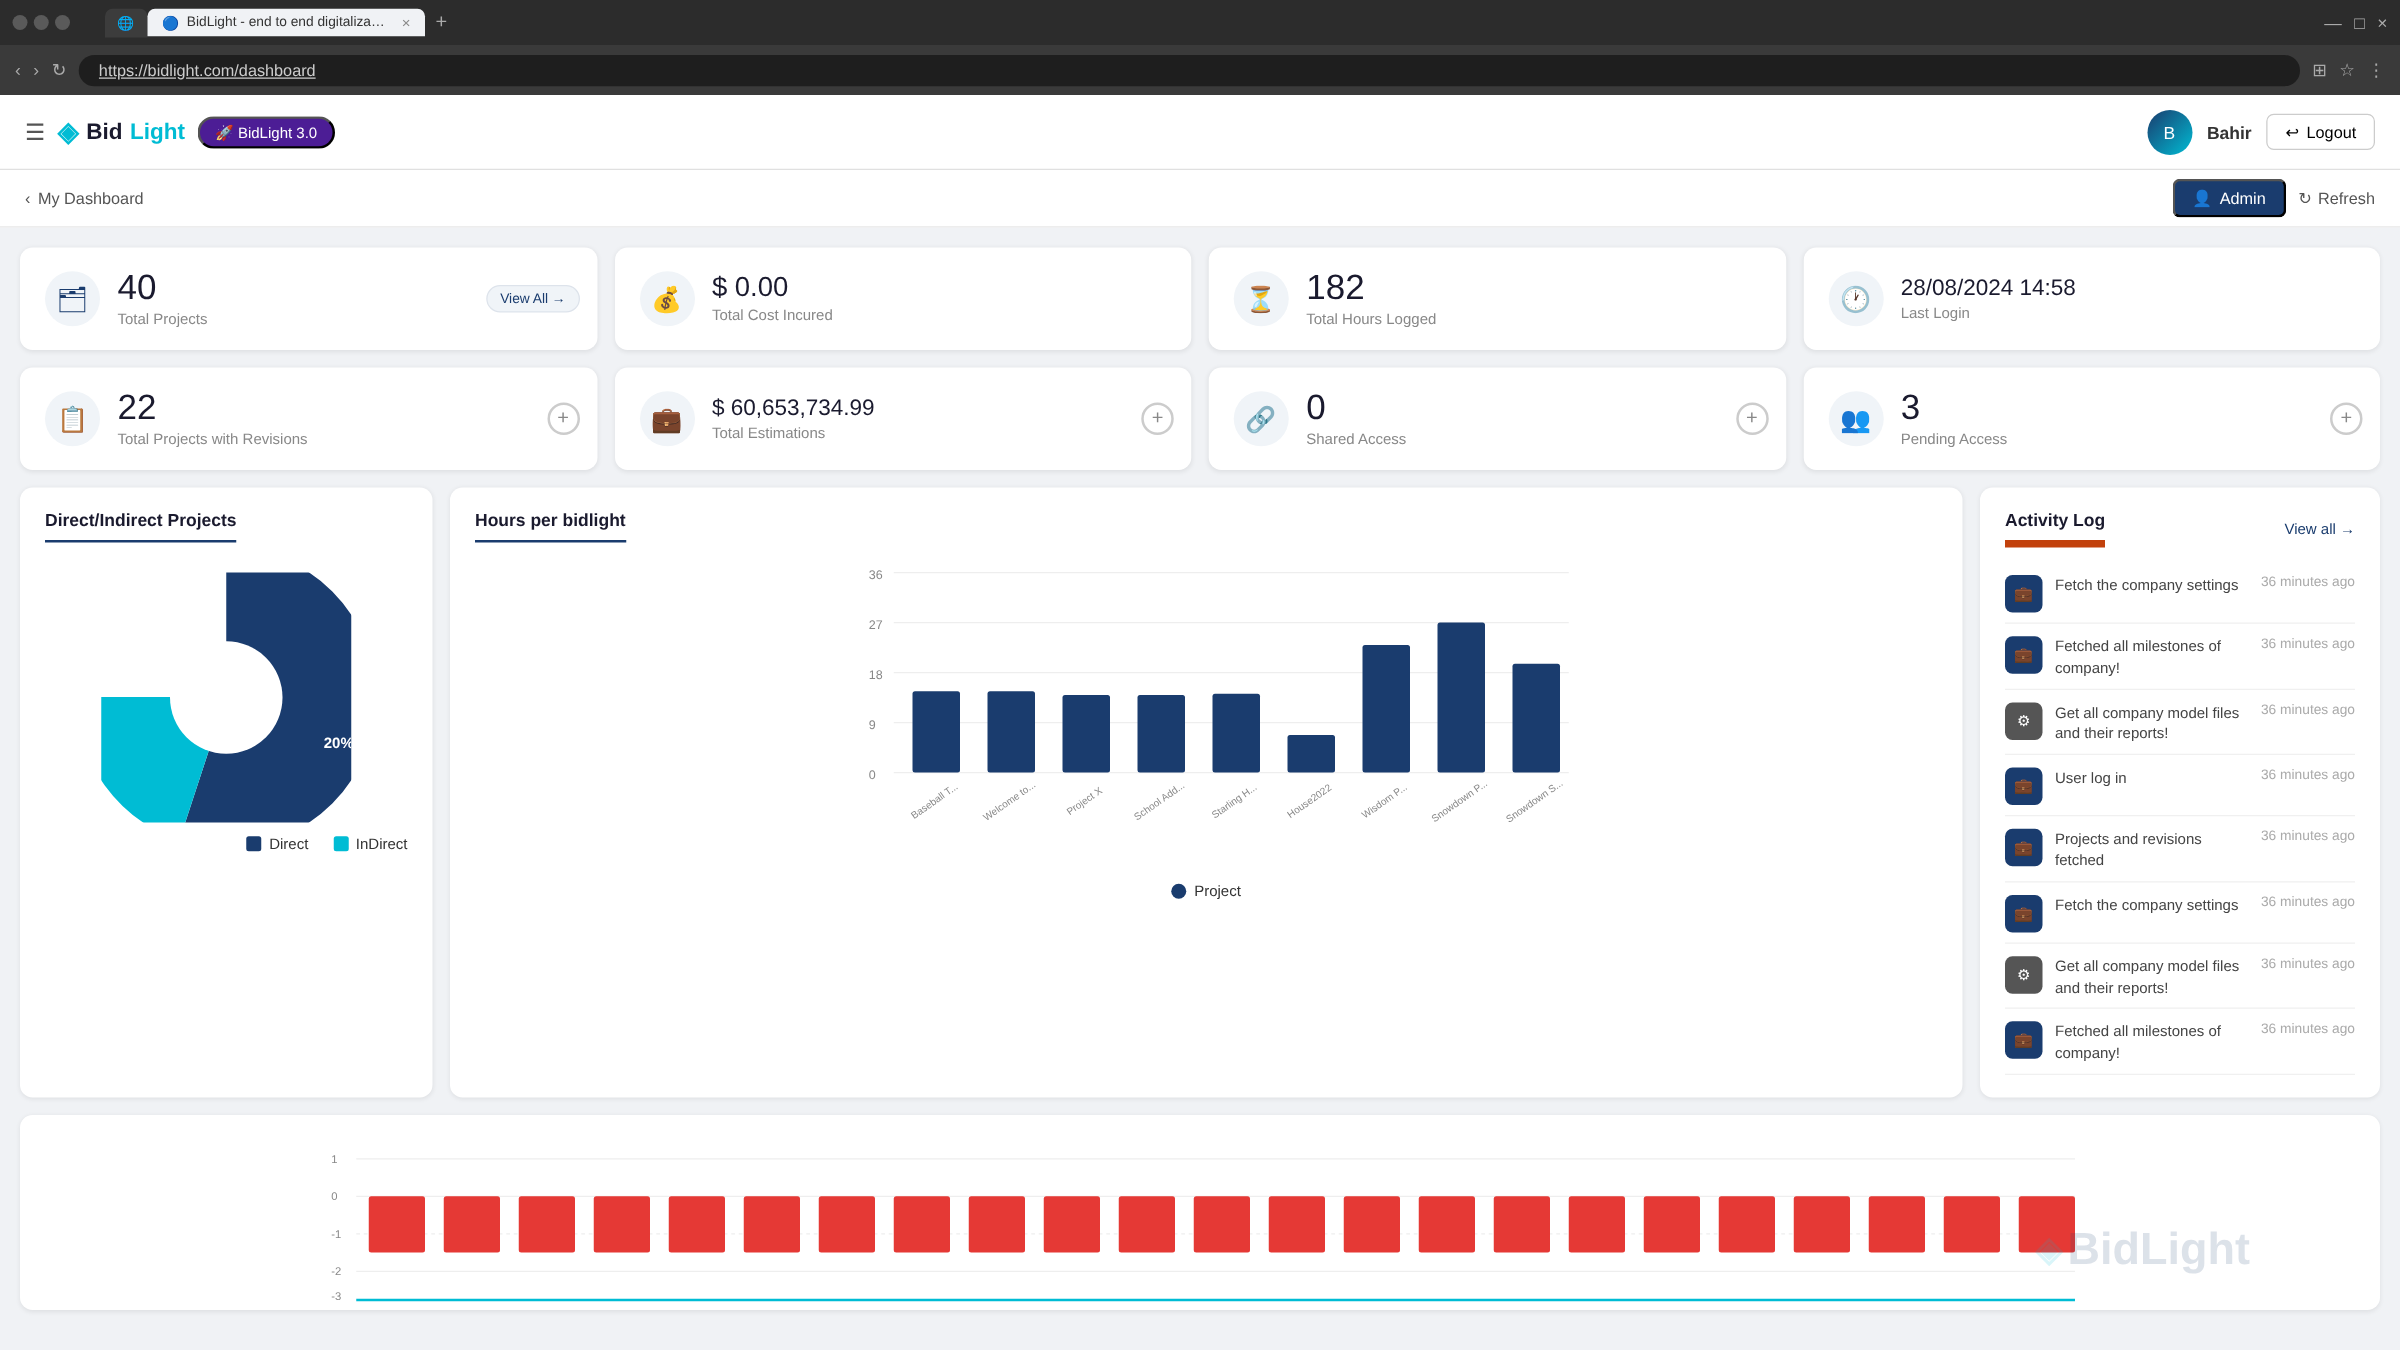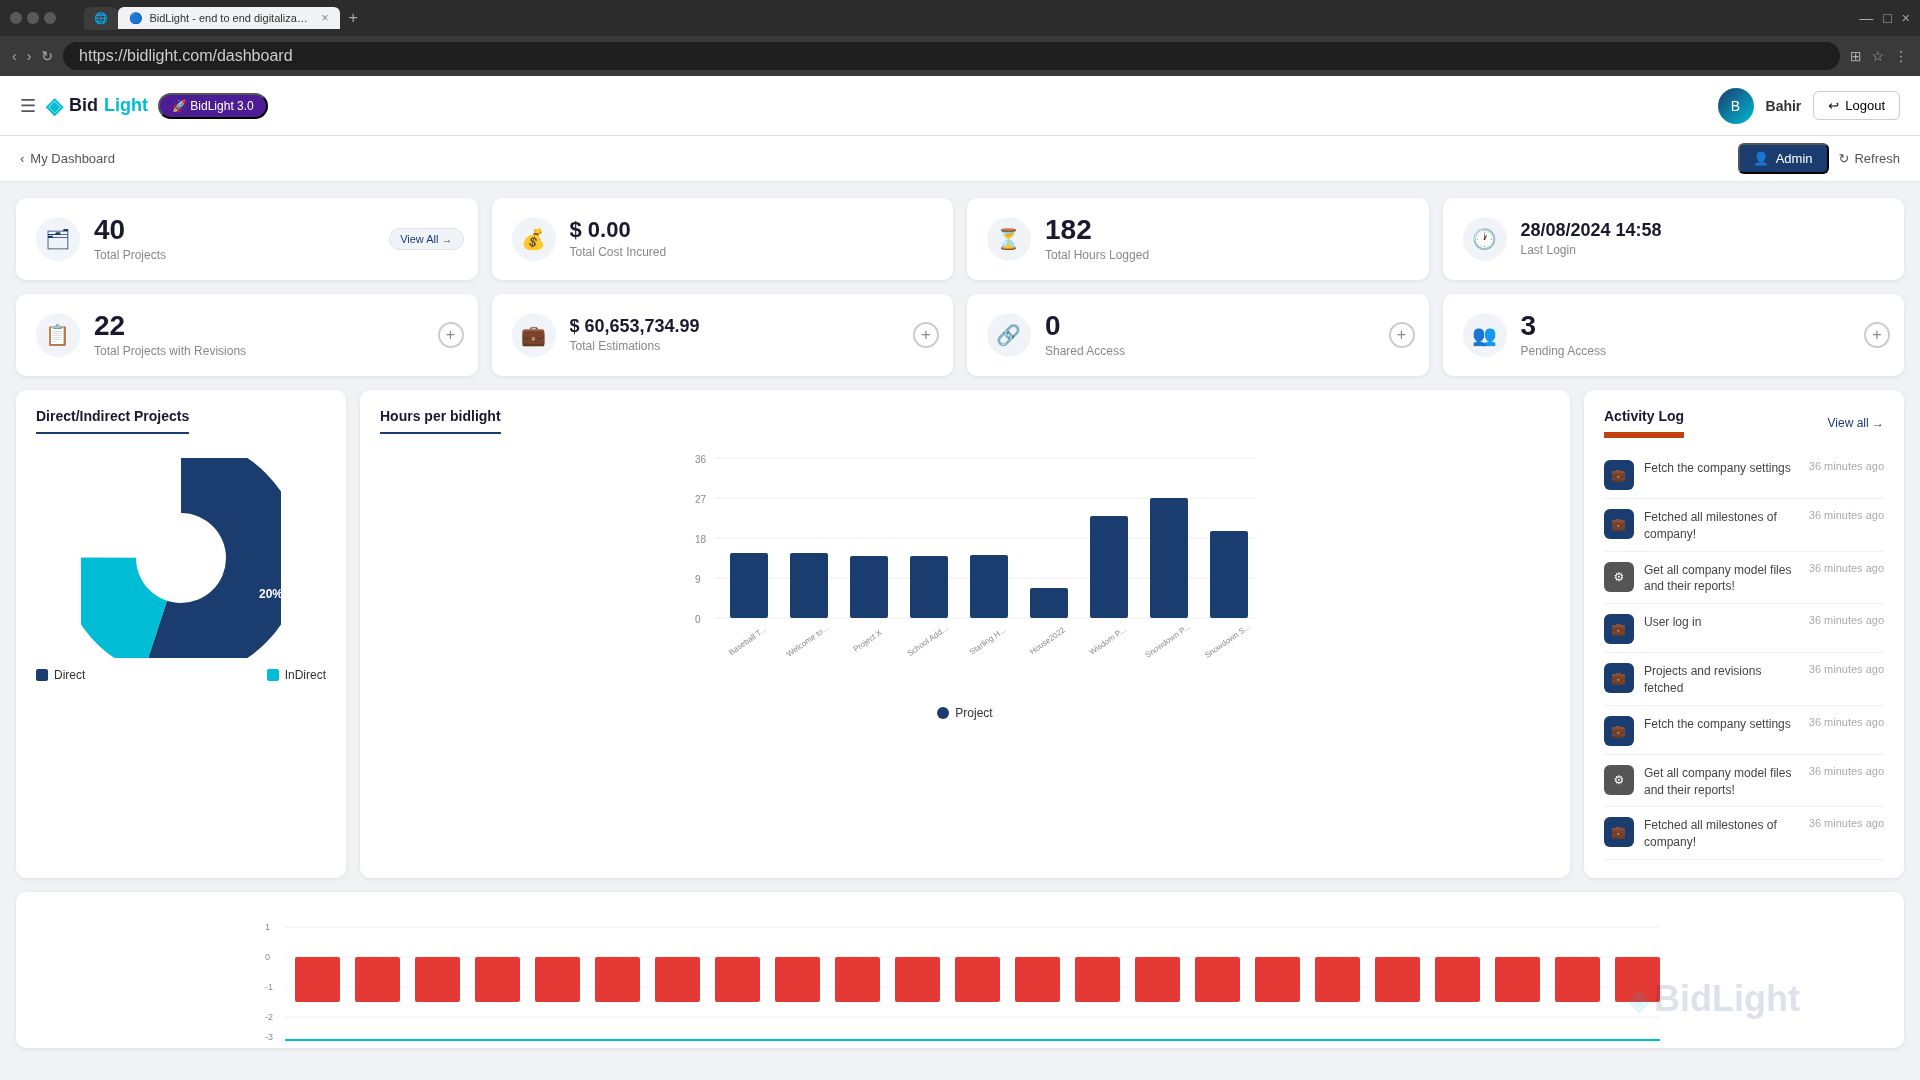--- a/index.html
+++ b/index.html
@@ -9,21 +9,21 @@
     .browser-chrome { background: #2c2c2c; height: 36px; display: flex; align-items: center; padding: 0 10px; gap: 8px; }
     .browser-dots { display: flex; gap: 5px; }
     .browser-dot { width: 12px; height: 12px; border-radius: 50%; background: #666; }
     .browser-tab { background: #3c3c3c; color: #ccc; padding: 4px 12px; border-radius: 6px 6px 0 0; font-size: 12px; display: flex; align-items: center; gap: 6px; }
     .browser-tab-active { background: #f0f2f5; color: #333; }
     .browser-new-tab { color: #aaa; font-size: 16px; cursor: pointer; padding: 0 8px; }
     .browser-icons { margin-left: auto; display: flex; gap: 10px; color: #aaa; font-size: 14px; }
 
     .browser-address-bar { background: #3a3a3a; height: 40px; display: flex; align-items: center; padding: 0 12px; gap: 10px; }
     .nav-btn { color: #aaa; font-size: 14px; cursor: pointer; }
-    .address-input { background: #1e1e1e; color: #ccc; border: none; border-radius: 20px; padding: 5px 16px; flex: 1; font-size: 16px; outline: none; }
+    .address-input { background: #1e1e1e; color: #ccc; border: none; border-radius: 20px; padding: 5px 16px; flex: 1; font-size: 13px; outline: none; text-decoration: underline; }
     .toolbar-icons { display: flex; gap: 10px; color: #aaa; font-size: 14px; margin-left: auto; }
 
     
     .app-header { background: #fff; height: 60px; display: flex; align-items: center; padding: 0 20px; border-bottom: 1px solid #e0e0e0; }
     .sidebar-toggle { font-size: 18px; color: #555; cursor: pointer; margin-right: 10px; }
     .logo { display: flex; align-items: center; gap: 6px; font-size: 18px; font-weight: 700; color: #1a1a2e; }
     .logo-icon { color: #00bcd4; font-size: 22px; }
     .bid-text { color: #1a1a2e; }
     .light-text { color: #00bcd4; }
     .version-badge { background: #4c1d95; color: #fff; padding: 4px 12px; border-radius: 20px; font-size: 12px; margin-left: 10px; cursor: pointer; }
@@ -39,35 +39,35 @@
     .refresh-btn { border: none; background: transparent; display: flex; align-items: center; gap: 5px; color: #555; cursor: pointer; font-size: 13px; }
 
     
     .dashboard { padding: 16px; display: flex; flex-direction: column; gap: 14px; }
 
     
     .stats-row { display: grid; grid-template-columns: 1fr 1fr 1fr 1fr; gap: 14px; }
     .stat-card { background: #fff; border-radius: 10px; padding: 18px 20px; display: flex; align-items: center; gap: 14px; position: relative; box-shadow: 0 1px 4px rgba(0,0,0,0.08); }
     .stat-icon { width: 44px; height: 44px; border-radius: 50%; background: #f0f4f8; display: flex; align-items: center; justify-content: center; font-size: 20px; color: #1a3c6e; flex-shrink: 0; }
     .stat-info { flex: 1; }
-    .stat-number { font-size: 28px; font-weight: 700; color: #1a1a2e; line-height: 1; }
+    .stat-number { font-size: 28px; font-weight: 400; color: #1a1a2e; line-height: 1; }
     .stat-label { font-size: 12px; color: #888; margin-top: 4px; }
     .stat-action { position: absolute; right: 14px; top: 50%; transform: translateY(-50%); }
     .view-all-btn { background: #f0f4f8; border: 1px solid #dde3eb; border-radius: 20px; padding: 4px 10px; font-size: 11px; color: #1a3c6e; cursor: pointer; display: flex; align-items: center; gap: 3px; white-space: nowrap; }
     .add-btn { width: 26px; height: 26px; border-radius: 50%; border: 2px solid #ccc; background: transparent; display: flex; align-items: center; justify-content: center; cursor: pointer; color: #888; font-size: 16px; }
 
     
     .charts-row { display: grid; grid-template-columns: 330px 1fr 320px; gap: 14px; }
     .chart-card { background: #fff; border-radius: 10px; padding: 18px 20px; box-shadow: 0 1px 4px rgba(0,0,0,0.08); }
     .chart-title { font-weight: 600; font-size: 14px; color: #1a1a2e; margin-bottom: 14px; border-bottom: 2px solid #1a3c6e; padding-bottom: 8px; display: inline-block; }
 
     
     .pie-container { display: flex; justify-content: center; margin: 10px 0; }
     .pie-svg { width: 200px; height: 200px; }
-    .pie-legend { display: flex; justify-content: space-between; gap: 20px; margin-top: 10px; }
+    .pie-legend { display: flex; justify-content: flex-end; gap: 20px; margin-top: 10px; }
     .legend-item { display: flex; align-items: center; gap: 6px; font-size: 12px; }
     .legend-dot { width: 12px; height: 12px; border-radius: 2px; }
 
     
     .bar-chart-container { position: relative; height: 220px; }
 
     
     .activity-header { display: flex; justify-content: space-between; align-items: center; margin-bottom: 14px; }
     .view-all-link { font-size: 12px; color: #1a3c6e; cursor: pointer; display: flex; align-items: center; gap: 3px; }
     .activity-title { font-weight: 600; font-size: 14px; color: #1a1a2e; border-bottom: 6px solid #c2410c; padding-bottom: 8px; display: inline-block; }

